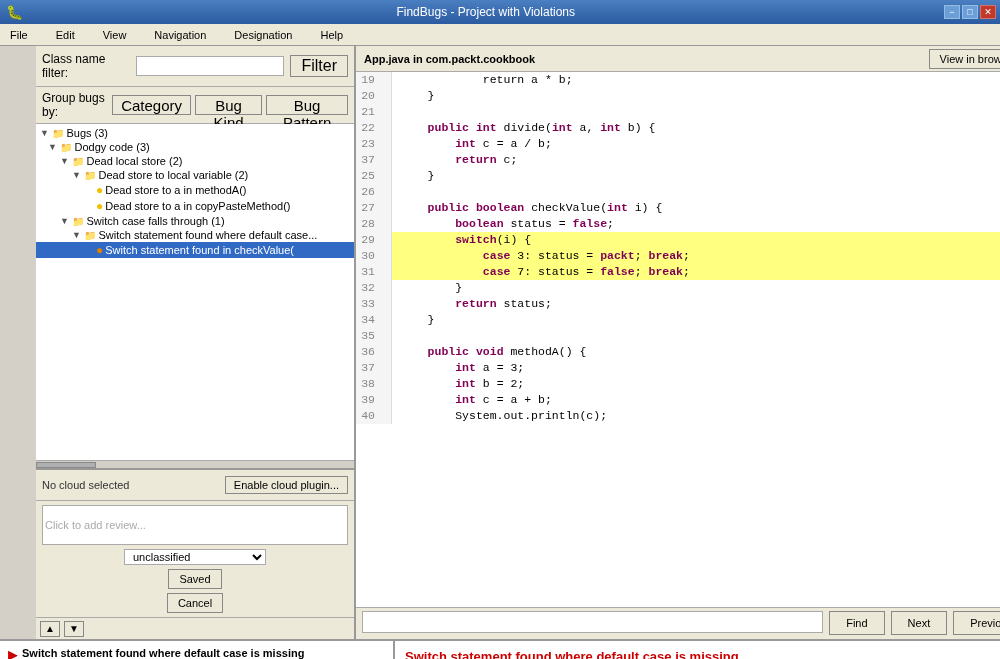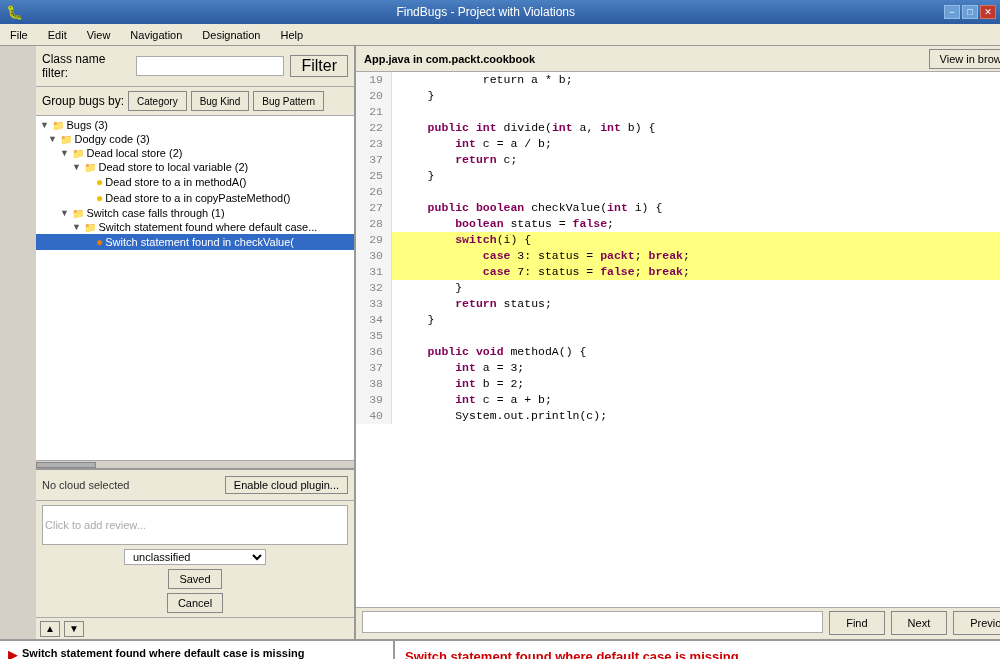--- a/index.html
+++ b/index.html
@@ -26,21 +26,21 @@
       background: #6a9fd8;
     }
     #title-bar .win-btn.close { background: #c0392b; }
 
     
     #menu-bar {
       background: #ece9d8;
       border-bottom: 1px solid #999;
       padding: 2px 4px;
       display: flex;
-      gap: 8px;
+      gap: 16px;
       height: 22px;
       align-items: center;
       text-align: right;
     }
     .menu-item {
       padding: 1px 6px;
       cursor: pointer;
       font-size: 11px;
     }
 
@@ -91,21 +91,21 @@
     #group-row {
       display: flex;
       align-items: center;
       padding: 4px 6px;
       background: #ece9d8;
       border-bottom: 1px solid #aaa;
       gap: 4px;
     }
     .group-btn {
       padding: 1px 8px;
-      font-size: 10px;
+      font-size: 15px;
       background: #ece9d8;
       border: 1px solid #888;
       cursor: pointer;
       height: 20px;
     }
 
     
     #bug-tree {
       flex: 1;
       overflow: auto;
@@ -254,21 +254,21 @@
     }
     .code-line {
       display: flex;
       min-height: 16px;
       line-height: 16px;
     }
     .code-line.highlighted { background: #ffff80; }
     .line-num {
       width: 36px;
       text-align: right;
-      padding-right: 8px;
+      padding-right: 16px;
       color: #888;
       background: #f5f5f5;
       border-right: 1px solid #ddd;
       flex-shrink: 0;
       user-select: none;
     }
     .code-content {
       padding-left: 8px;
       white-space: pre;
       color: #000;

